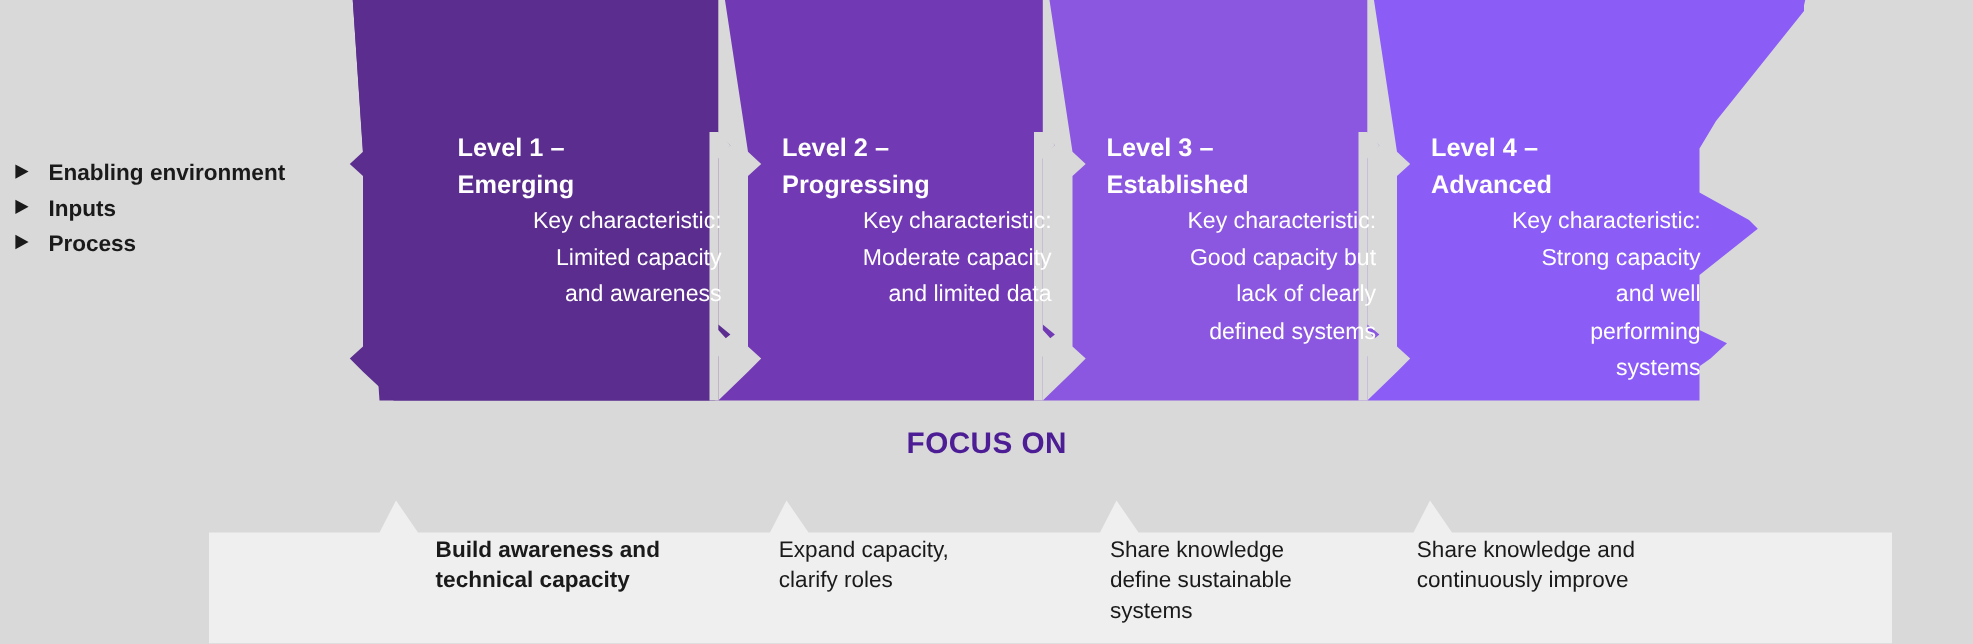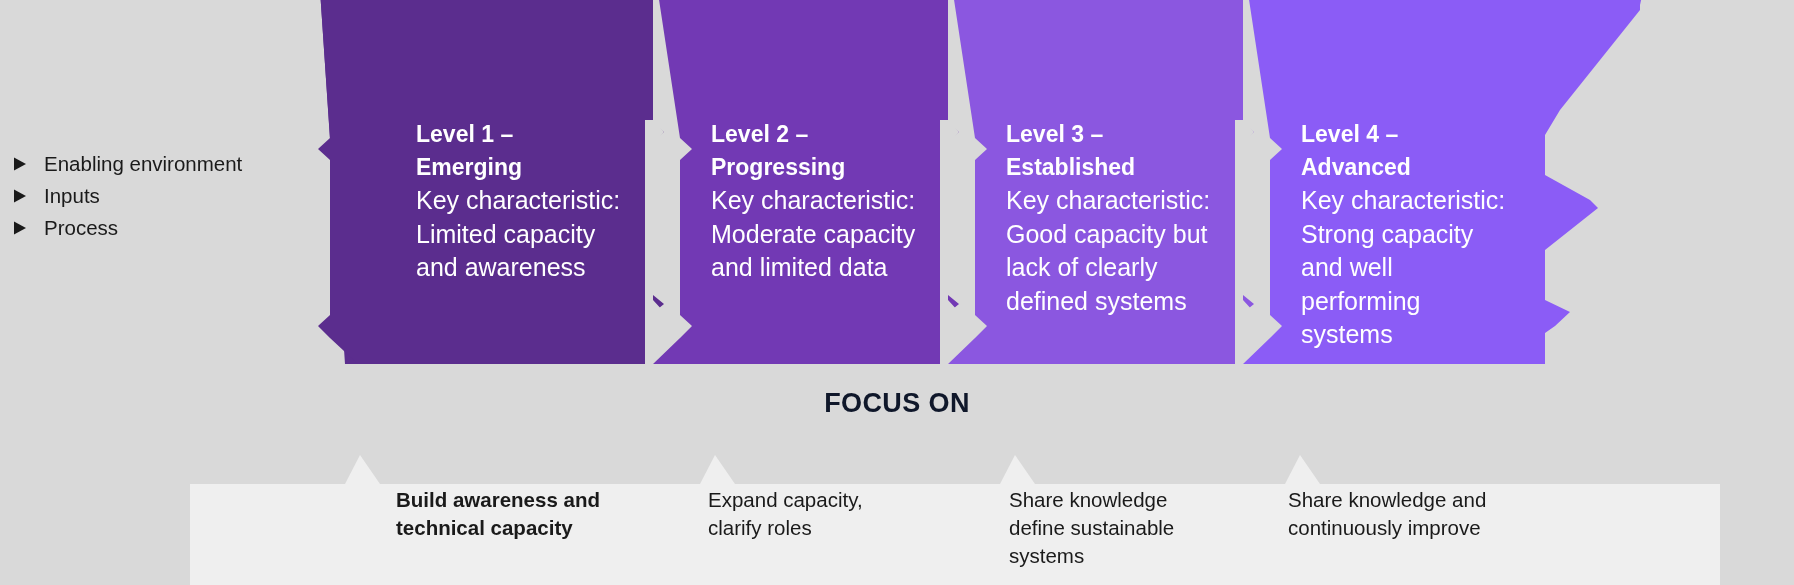--- a/index.html
+++ b/index.html
@@ -25,22 +25,23 @@
 
   
   .bullet-list {
     position: absolute;
     left: 12px;
     top: 148px;
     width: 300px;
   }
   .bullet-row {
     display: flex;
-    align-items: center;
+    align-items: flex-start;
     height: 32px;
+    font-weight: bold;
   }
   .bullet-tri {
     width: 16px;
     height: 16px;
     margin-right: 16px;
     flex: 0 0 auto;
     display: block;
   }
   .bullet-label {
     font-size: 20.5px;
@@ -70,38 +71,39 @@
     line-height: 1.0;
   }
   .chev-title {
     font-size: 23px;
     font-weight: bold;
     line-height: 33px;
     white-space: pre-line;
     margin: 0;
   }
   .chev-body {
-    font-size: 25px;
+    font-size: 21px;
     font-weight: normal;
     line-height: 33.5px;
     white-space: pre-line;
     margin: 0;
+    text-align: right;
   }
 
   
   #focus-on {
     position: absolute;
     left: 0;
     top: 388px;
     width: 1794px;
     text-align: center;
     font-size: 27px;
     font-weight: bold;
     letter-spacing: 0.4px;
-    color: #0f172a;
+    color: #4c1d95;
   }
 
   
   #bottom-panel {
     position: absolute;
     left: 0;
     top: 430px;
     width: 1794px;
     height: 155px;
   }

